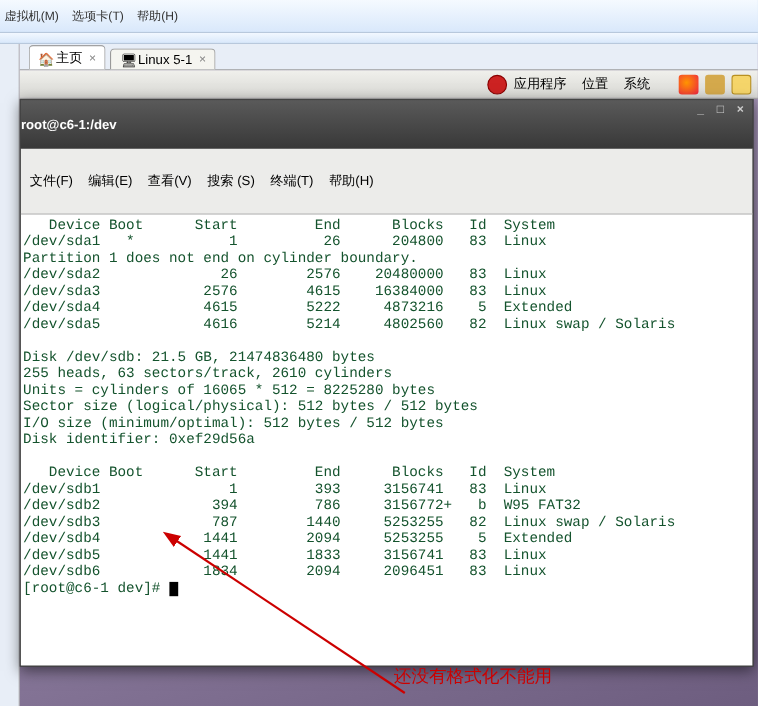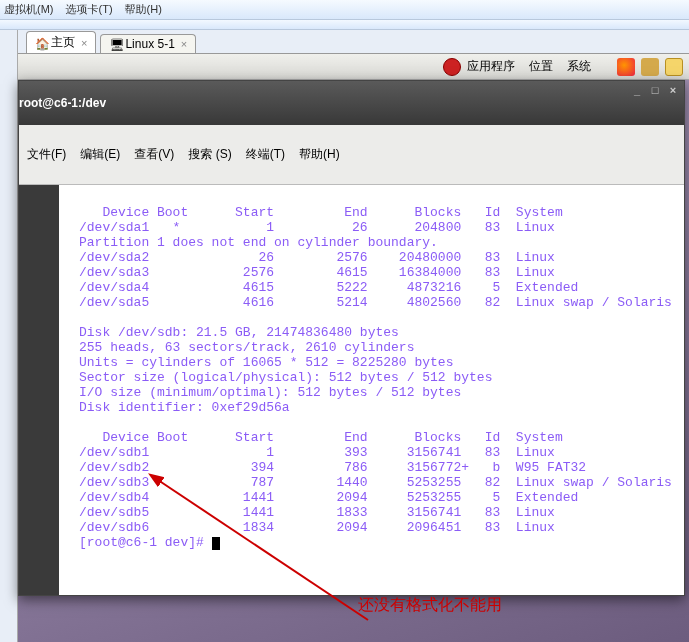--- a/index.html
+++ b/index.html
@@ -6,21 +6,21 @@
 body {
   font-family: "Microsoft YaHei", sans-serif;
   background: #d4e4f7;
   width: 689px;
   height: 642px;
   overflow: hidden;
   position: relative;
 }
 .top-menu {
   background: linear-gradient(#f5faff, #d9e8fb);
-  height: 20px;
+  height: 30px;
   display: flex;
   align-items: center;
   font-size: 11px;
   color: #333;
   padding: 0 4px;
   border-bottom: 1px solid #b8c8dc;
 }
 .top-menu span { margin-right: 12px; }
 .toolbar {
   background: linear-gradient(#f2f8ff, #d9e8fb);
@@ -116,29 +116,28 @@
 .term-menu {
   background: #ececea;
   font-size: 12px;
   padding: 21px 8px;
   display: flex;
   gap: 14px;
   border-bottom: 1px solid #bbb;
 }
 .term-body {
   background: #fff;
-  color: #8b5cf6;
+  color: #14532d;
   font-family: "Consolas", "Courier New", monospace;
   font-size: 13px;
   line-height: 15px;
   white-space: pre;
-  padding: 20px;
+  padding: 2px;
   height: 410px;
   overflow: hidden;
-  margin-left: 40px;
 }
 .annotation {
   position: absolute;
   left: 340px;
   top: 565px;
   font-size: 16px;
   color: #c00;
   font-family: Liberation Mono, monospace;
 }
 .arrow {

